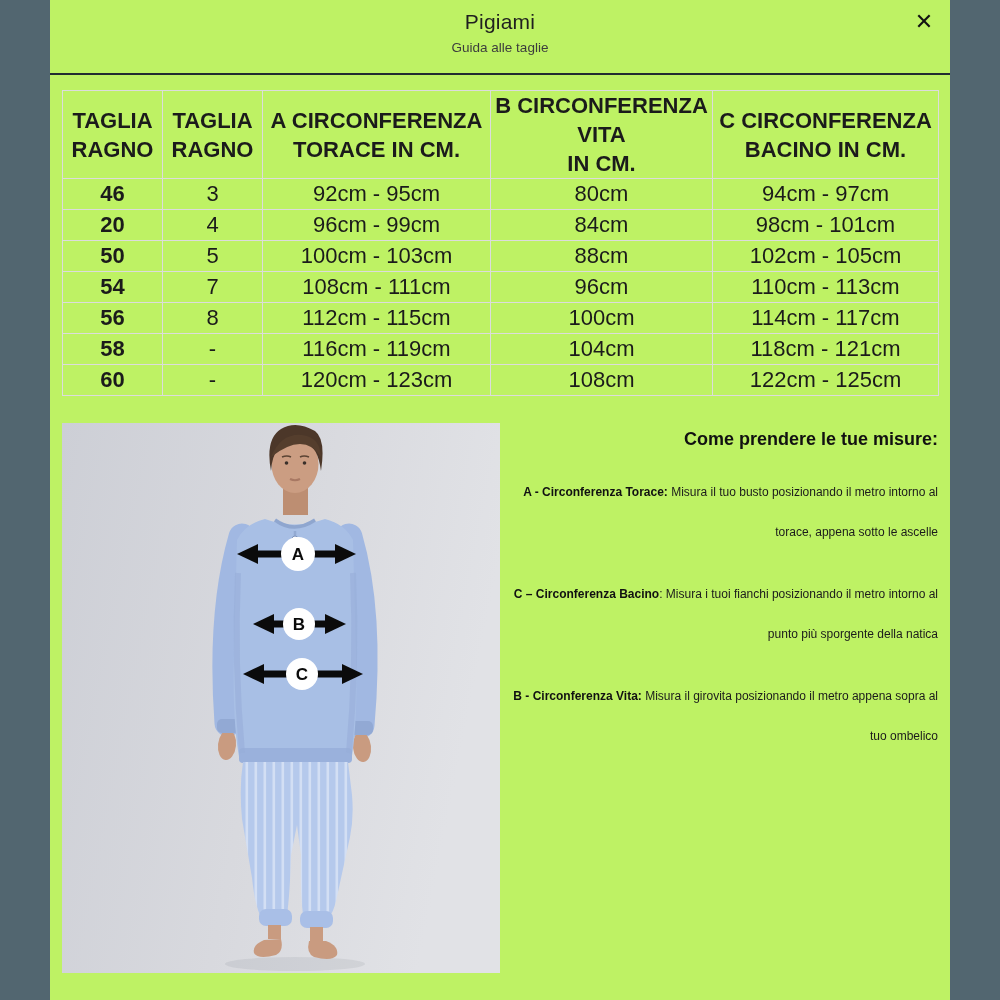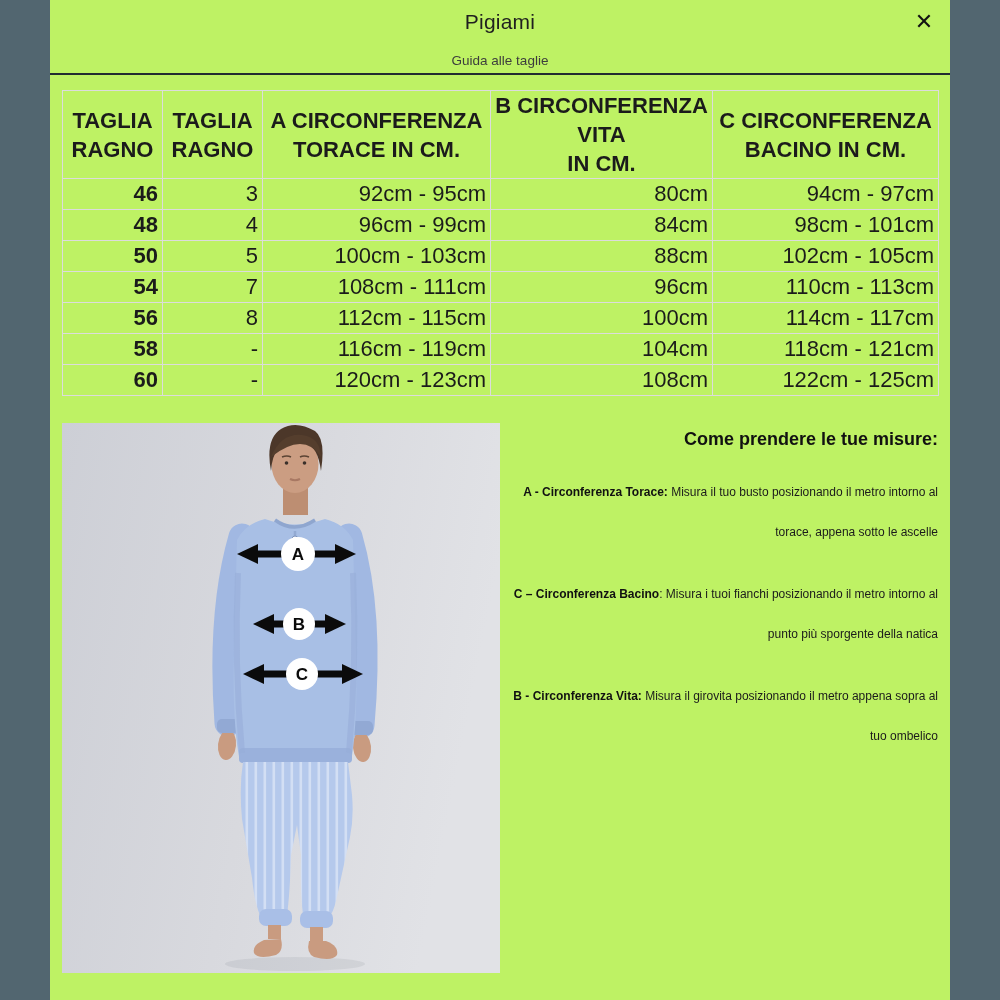--- a/index.html
+++ b/index.html
@@ -26,21 +26,21 @@
   }
   .modal-title{
     font-size:21px;
     line-height:26px;
     font-weight:500;
     color:#1f1f1f;
     letter-spacing:.2px;
   }
   .modal-subtitle{
     font-size:13.5px;
-    margin-top:18px;
+    margin-top:5px;
     color:#3d3d3d;
   }
   .close-btn{
     position:absolute;
     top:7px;right:11px;
     width:30px;height:30px;
     border:none;background:transparent;
     font-size:22px;line-height:30px;
     color:#111;cursor:pointer;
     padding:0;text-align:center;
@@ -60,21 +60,21 @@
     color:#1b1b1b;
     padding:0 4px;
     overflow:hidden;
   }
   .size-table th{
     height:63px;
     font-weight:700;
     white-space:pre-line;
     line-height:29px;
   }
-  .size-table td{height:30px;font-weight:400;text-align:right;}
+  .size-table td{height:30px;font-weight:400;}
   .size-table tbody td:first-child{font-weight:700;}
   .content{
     display:flex;
     margin:27px 12px 0 12px;
   }
   .figure-wrap{
     flex:none;
     width:438px;height:550px;
   }
   .figure-wrap svg{display:block;}
@@ -134,21 +134,21 @@
     </thead>
     <tbody>
         <tr>
           <td>46</td>
           <td>3</td>
           <td>92cm - 95cm</td>
           <td>80cm</td>
           <td>94cm - 97cm</td>
         </tr>
         <tr>
-          <td>48</td>
+          <td>20</td>
           <td>4</td>
           <td>96cm - 99cm</td>
           <td>84cm</td>
           <td>98cm - 101cm</td>
         </tr>
         <tr>
           <td>50</td>
           <td>5</td>
           <td>100cm - 103cm</td>
           <td>88cm</td>

